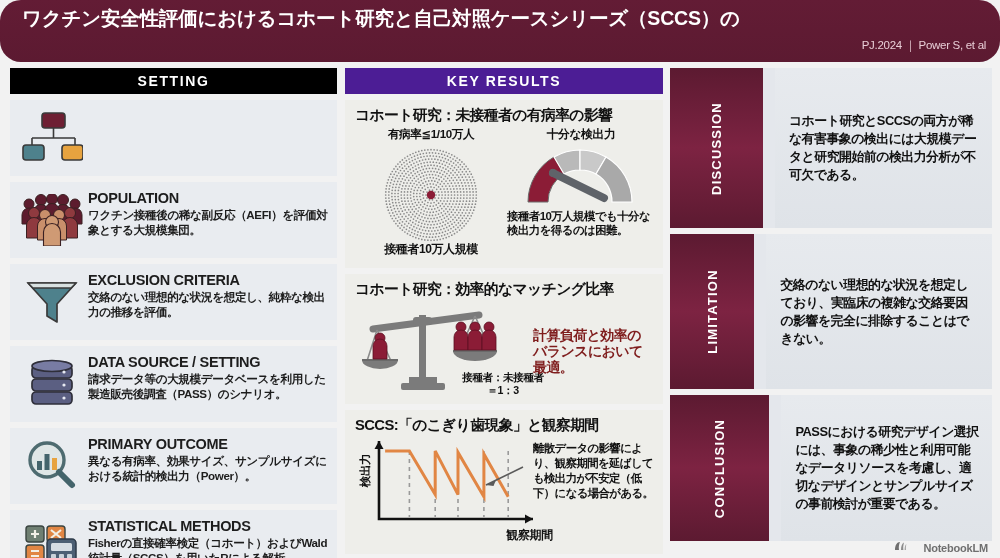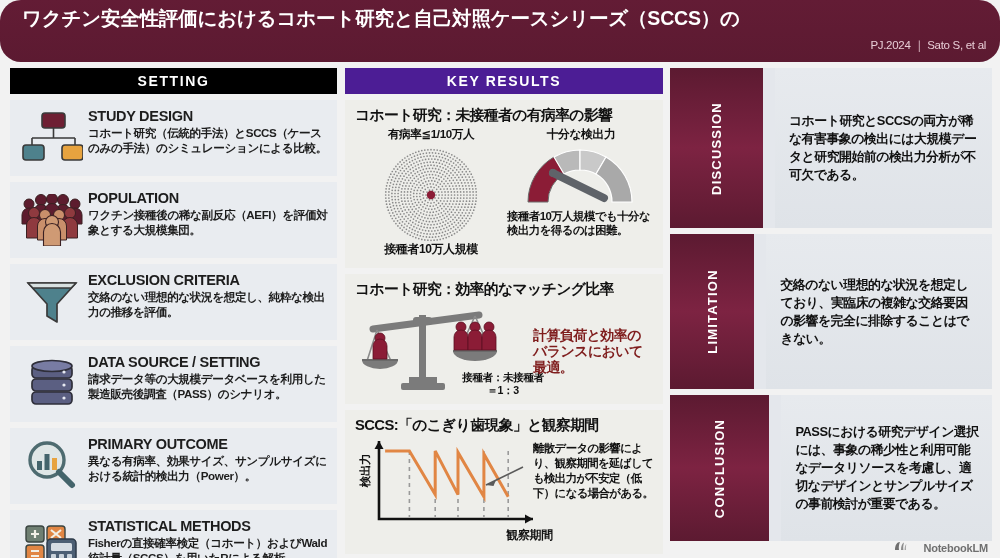--- a/index.html
+++ b/index.html
@@ -205,38 +205,34 @@
 </style>
 </head>
 <body>
 
 <div id="page">
 
   <div id="header">
     <div id="header-title">
       <span class="l1">ワクチン安全性評価におけるコホート研究と自己対照ケースシリーズ（SCCS）の</span>
     </div>
-    <div id="header-meta">PJ.2024 ｜ Sato S, et al</div>
+    <div id="header-meta">PJ.2024 ｜ Power S, et al</div>
   </div>
 
   <div id="col-left">
     <div class="col-header" id="setting-header">SETTING</div>
 
     <div class="setting-card">
       <div class="setting-icon">
         <svg width="62" height="56" viewBox="0 0 62 56">
           <rect x="21" y="3" width="23" height="15" rx="3" fill="#6e1f33" stroke="#3a3a3a" stroke-width="1.6"></rect>
           <path d="M32.5 18 L32.5 28 M11 28 L54 28 M11 28 L11 35 M54 28 L54 35" stroke="#3a3a3a" stroke-width="1.6" fill="none"></path>
           <rect x="2" y="35" width="21" height="15" rx="3" fill="#4e818c" stroke="#3a3a3a" stroke-width="1.6"></rect>
           <rect x="41" y="35" width="21" height="15" rx="3" fill="#e7a33f" stroke="#3a3a3a" stroke-width="1.6"></rect>
         </svg>
-      </div>
-      <div class="setting-text">
-        <div class="setting-title">STUDY DESIGN</div>
-        <div class="setting-desc">コホート研究（伝統的手法）とSCCS（ケースのみの手法）のシミュレーションによる比較。</div>
       </div>
     </div>
 
     <div class="setting-card">
       <div class="setting-icon">
         <svg width="62" height="52" viewBox="0 0 62 52">
           <g fill="#5d1c2e" stroke="#3a2022" stroke-width="1">
             <g>
                 <circle cx="8" cy="10" r="5"></circle>
                 <path d="M1 30v-9a7 7 0 0 1 14 0v9z"></path>

